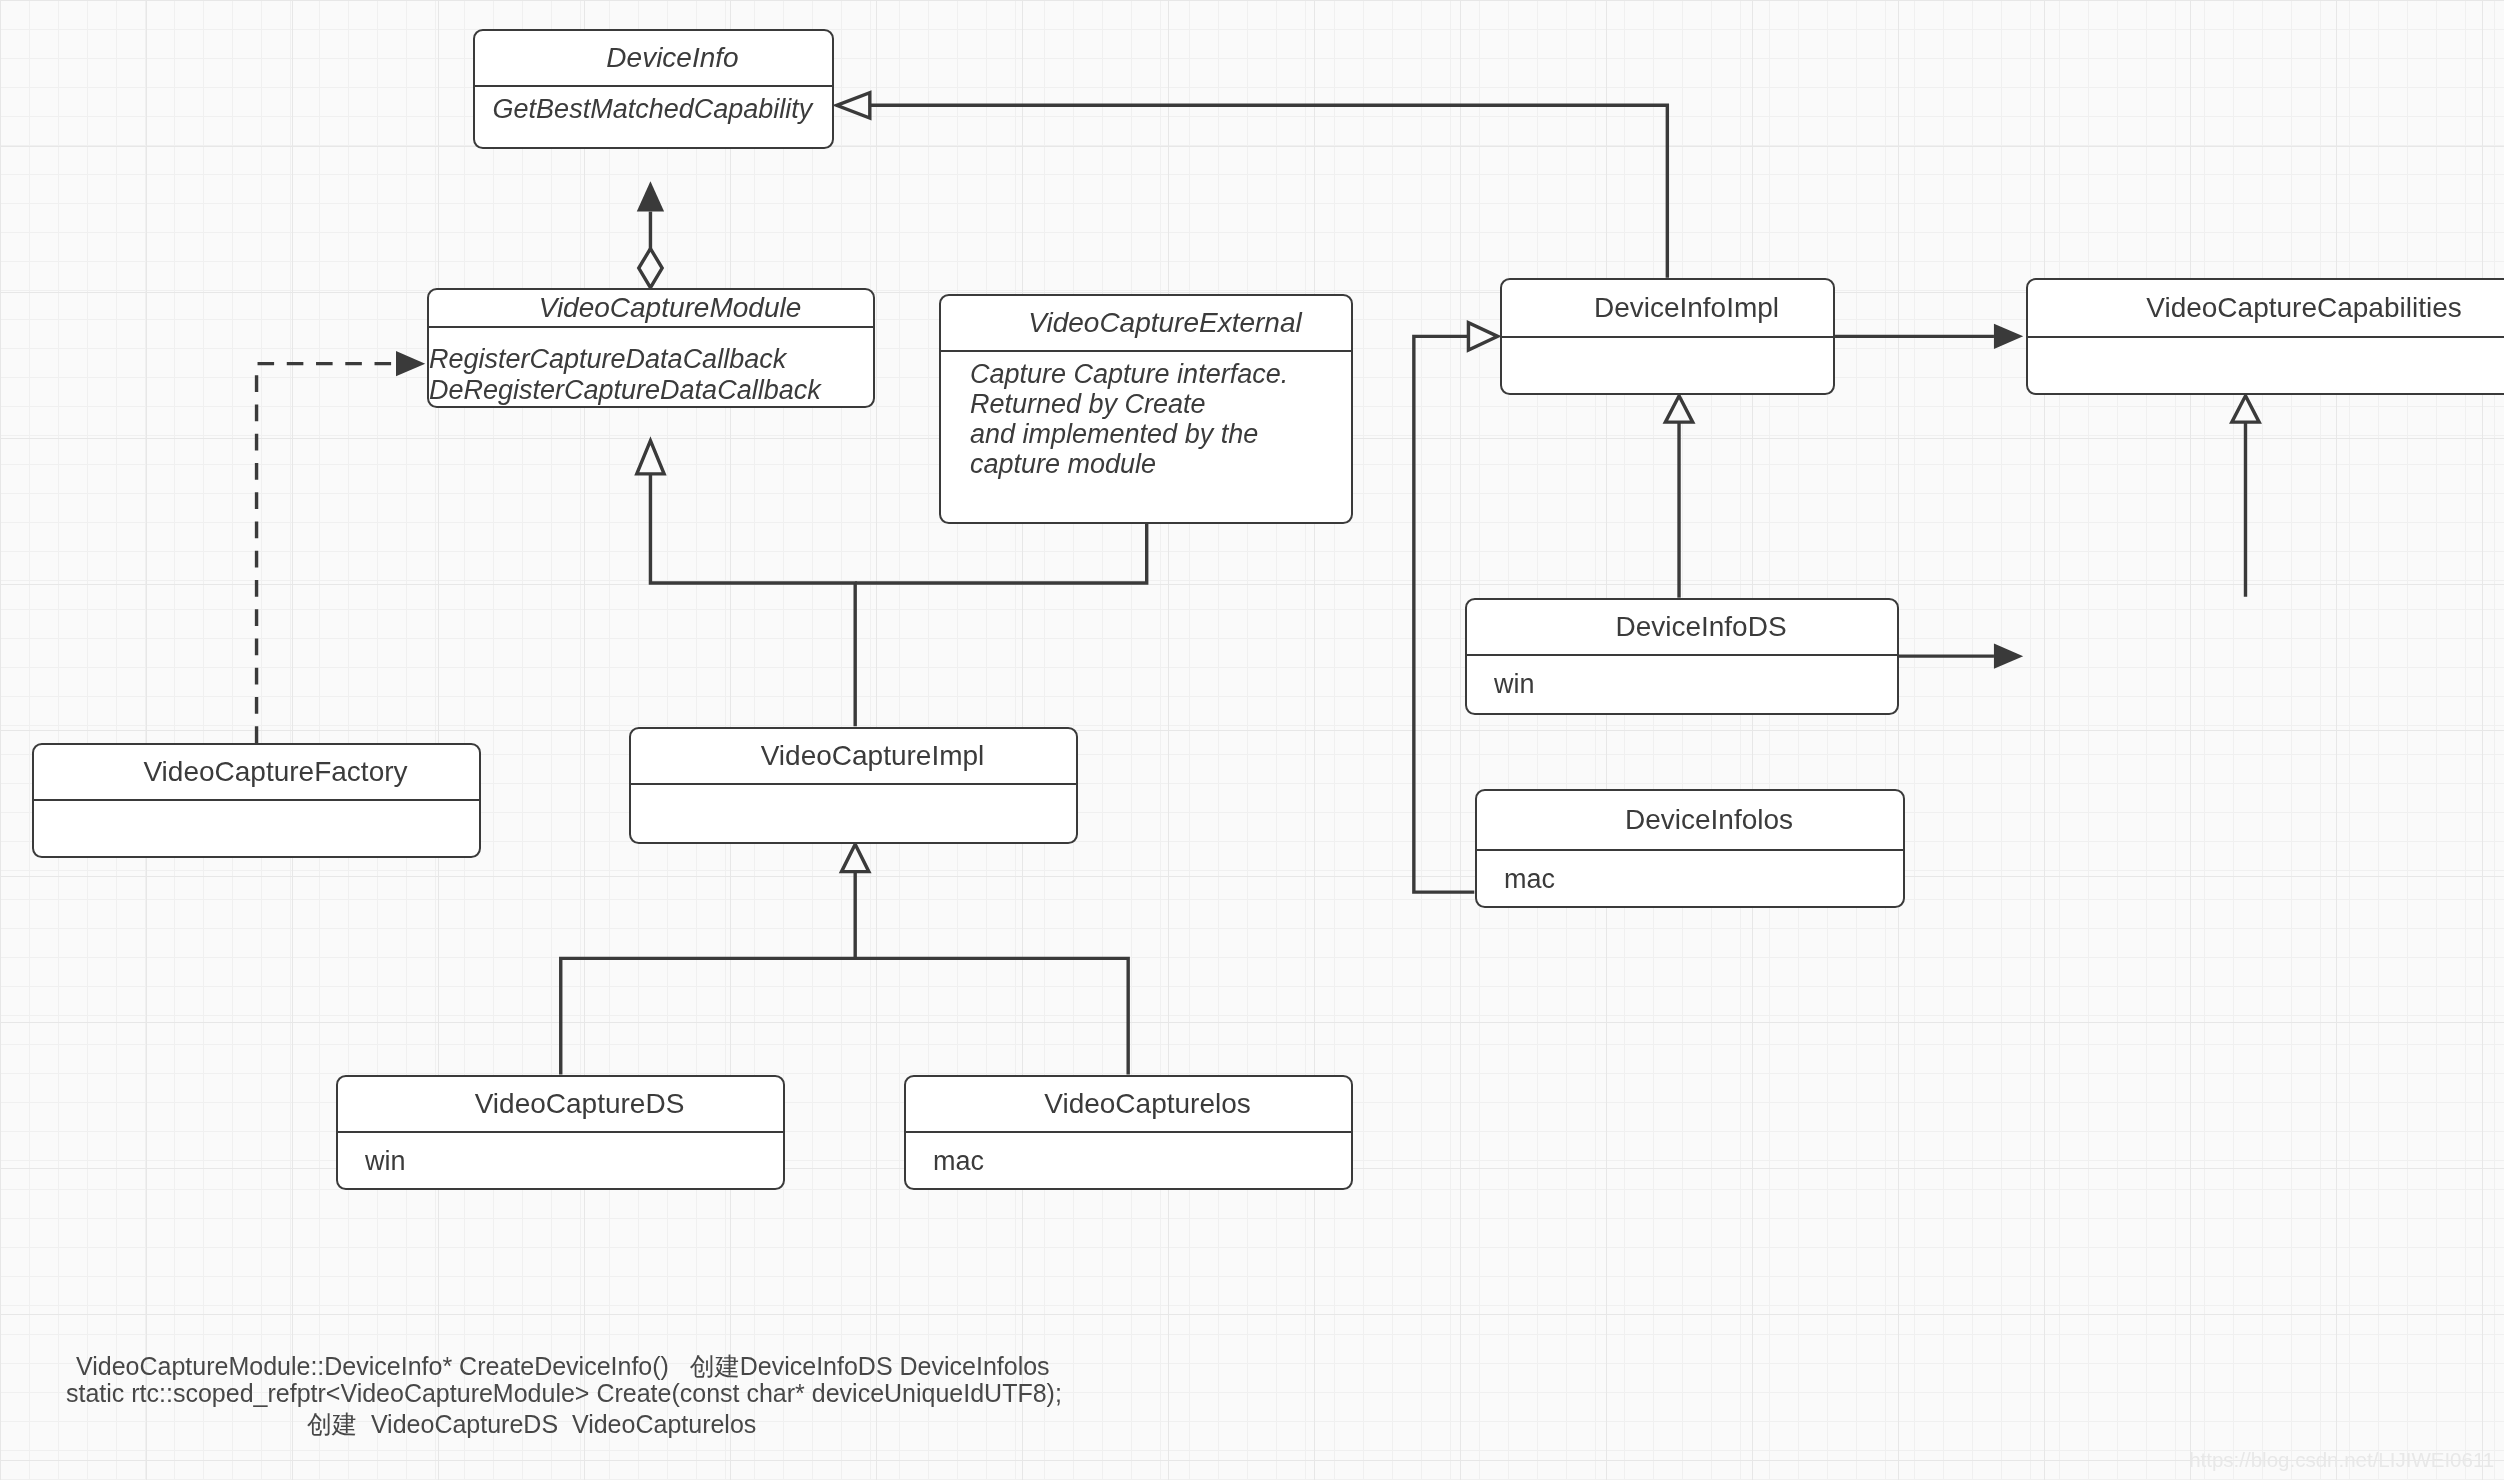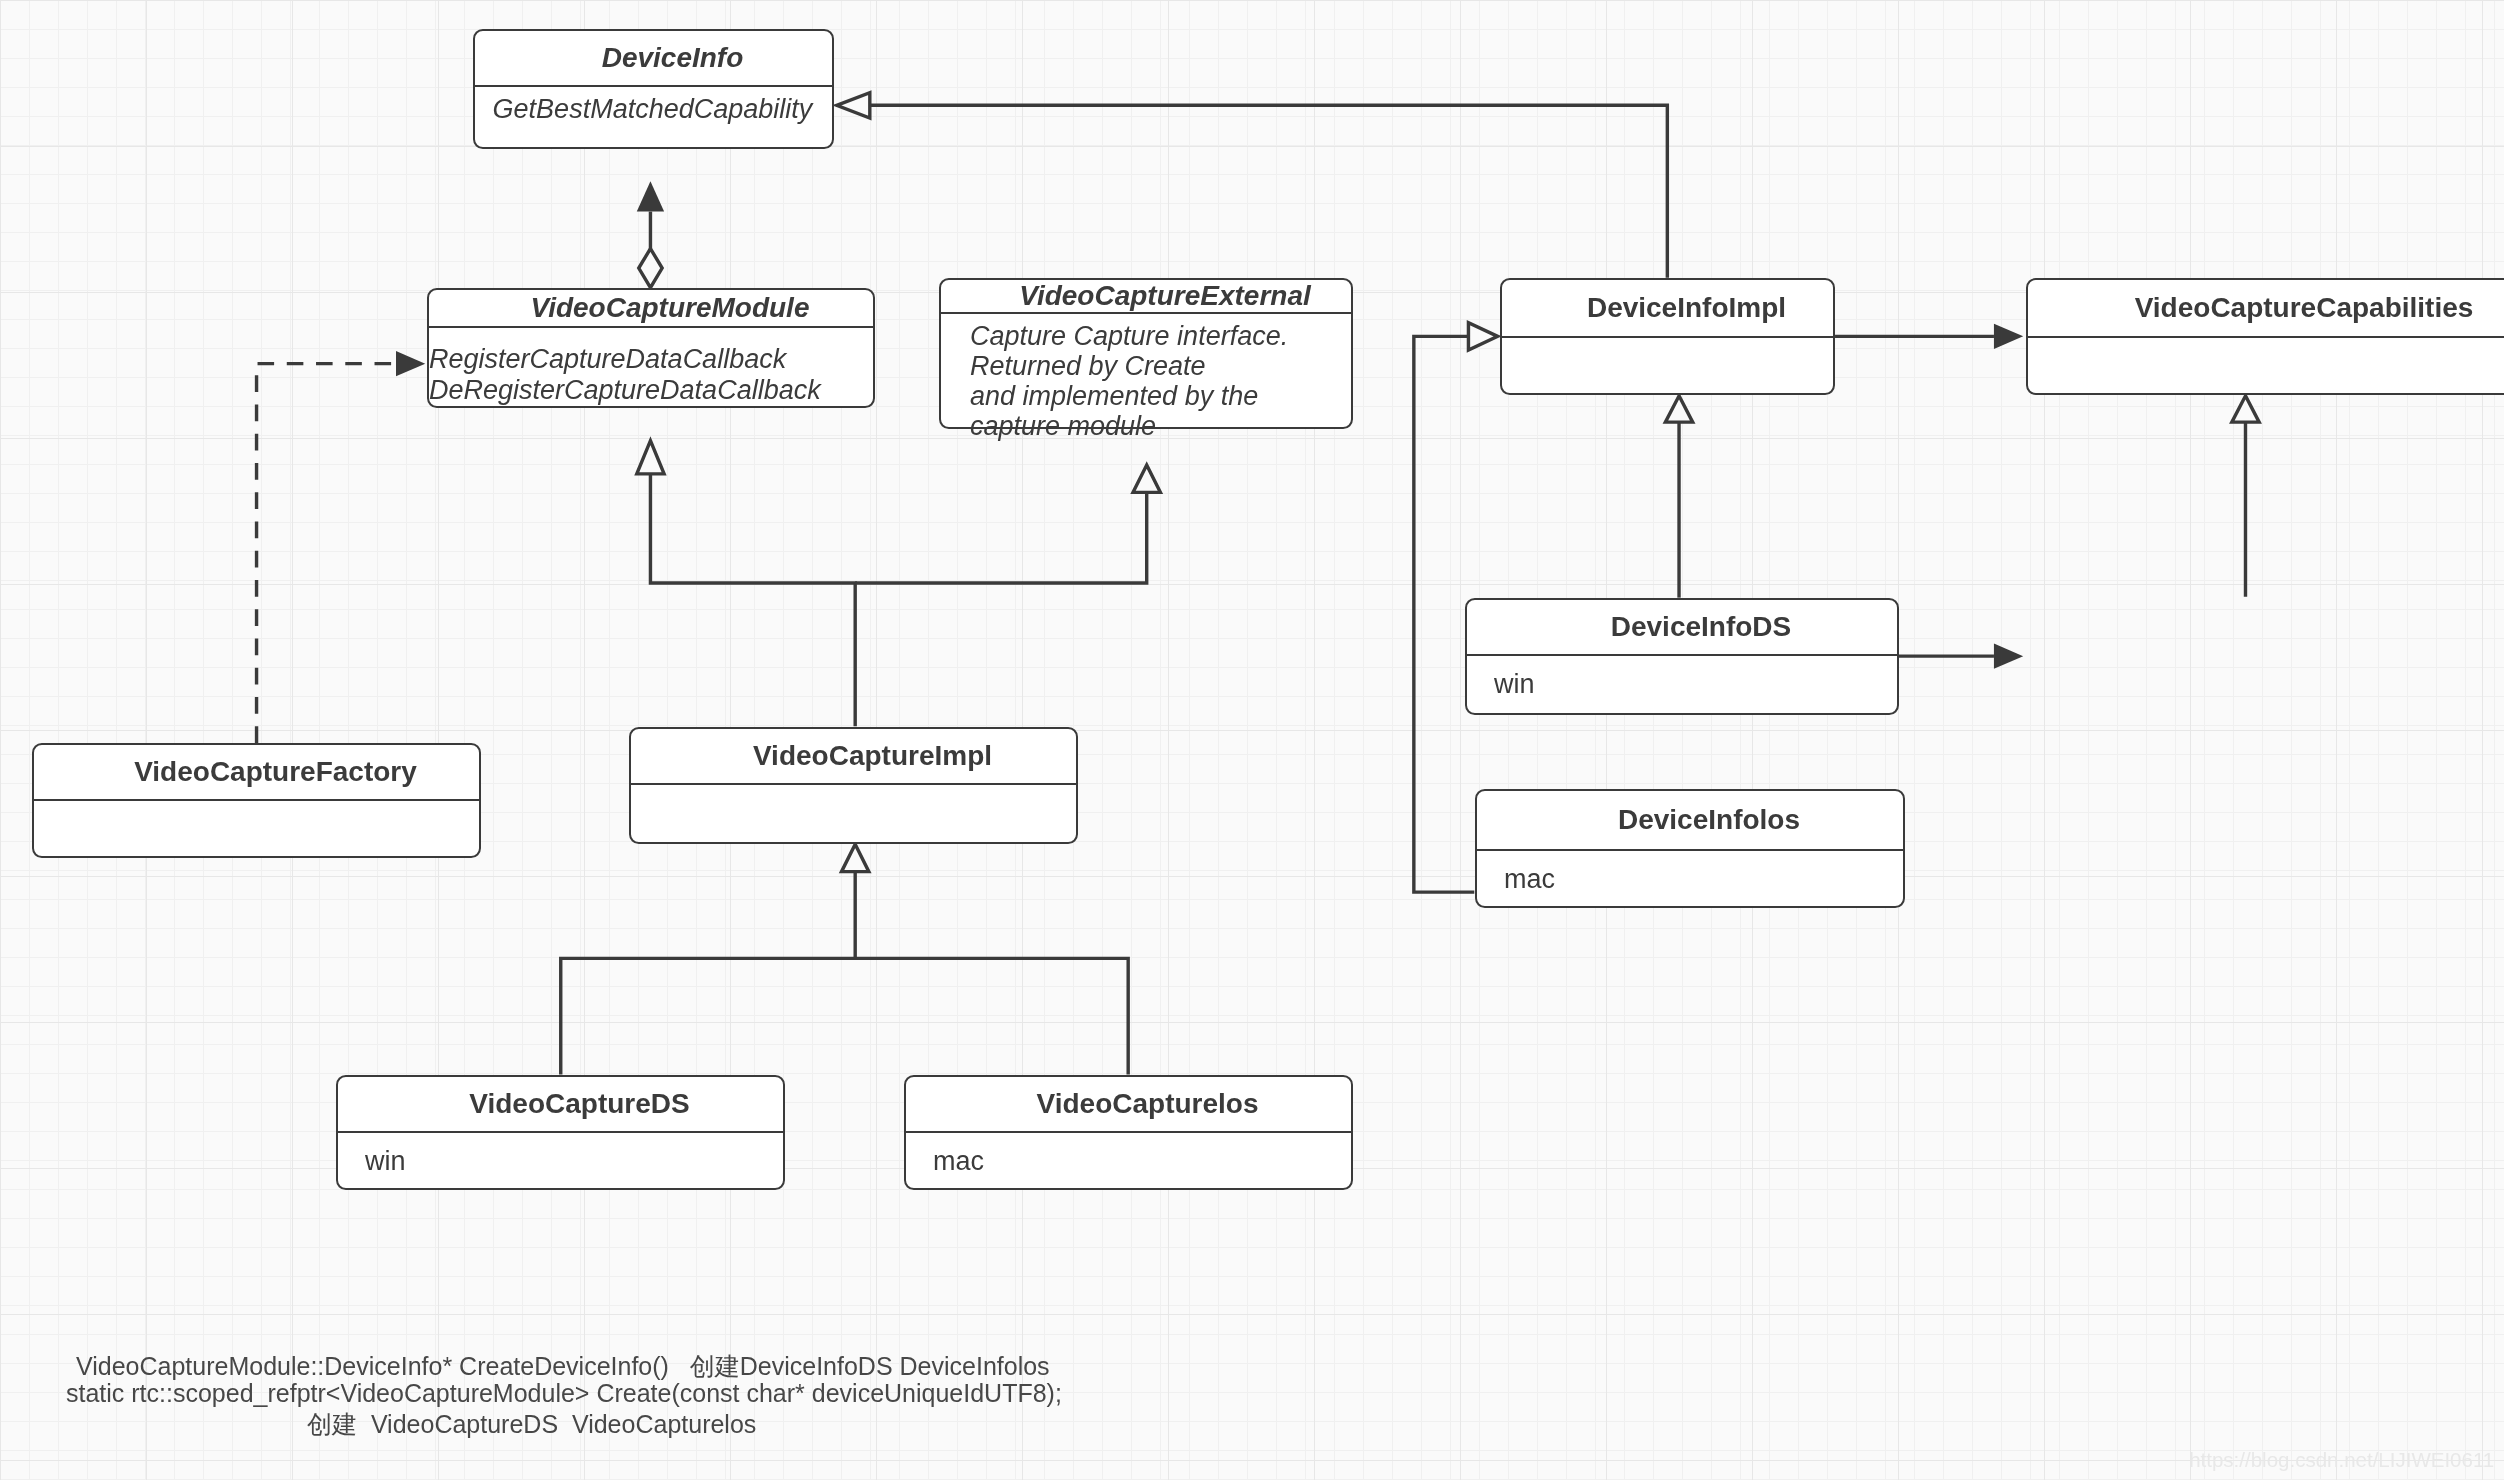--- a/index.html
+++ b/index.html
@@ -23,21 +23,21 @@
     box-sizing:border-box;
     background:#ffffff;
     border:2.9px solid #3a3a3a;
     border-radius:9.8px;
     display:flex;flex-direction:column;
   }
   .uml-title{
     height:54px;
     border-bottom:2.9px solid #3a3a3a;
     display:flex;align-items:center;justify-content:center;
-    font-size:28px;font-weight:bold;
+    font-size:28px;font-weight:normal;
     white-space:nowrap;
     padding-left:38px;
   }
   .uml-body{flex:1;padding-top:7px;}
   .uml-body.center{padding-top:16px;}
   .member{font-size:27px;line-height:31px;white-space:nowrap;}
   .italic{font-style:italic;}
   .pad18{padding-left:17.6px;}
   .pad28{padding-left:27px;padding-top:5.9px;}
   .note-line{font-size:27px;line-height:30px;padding-left:29px;white-space:nowrap;}
@@ -123,21 +123,21 @@
   </div>
 
   <div class="uml-box" style="left:427px;top:288px;width:448px;height:120px">
     <div class="uml-title italic">VideoCaptureModule</div>
     <div class="uml-body center">
       <div class="member italic">RegisterCaptureDataCallback</div>
       <div class="member italic">DeRegisterCaptureDataCallback</div>
     </div>
   </div>
 
-  <div class="uml-box" style="left:939px;top:278px;width:414px;height:151px">
+  <div class="uml-box" style="left:939px;top:294px;width:414px;height:230px">
     <div class="uml-title italic">VideoCaptureExternal</div>
     <div class="uml-body">
       <div class="note-line italic">Capture Capture interface.</div>
       <div class="note-line italic">Returned by Create</div>
       <div class="note-line italic">and implemented by the</div>
       <div class="note-line italic">capture module</div>
     </div>
   </div>
 
   <div class="uml-box" style="left:1500px;top:278px;width:335px;height:117px">

